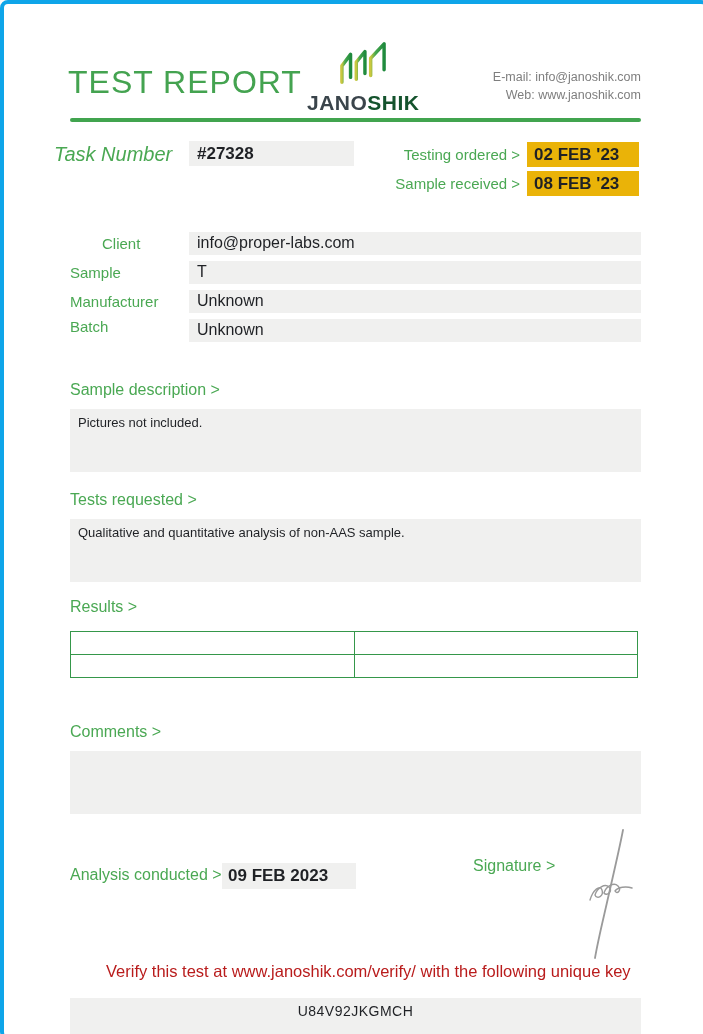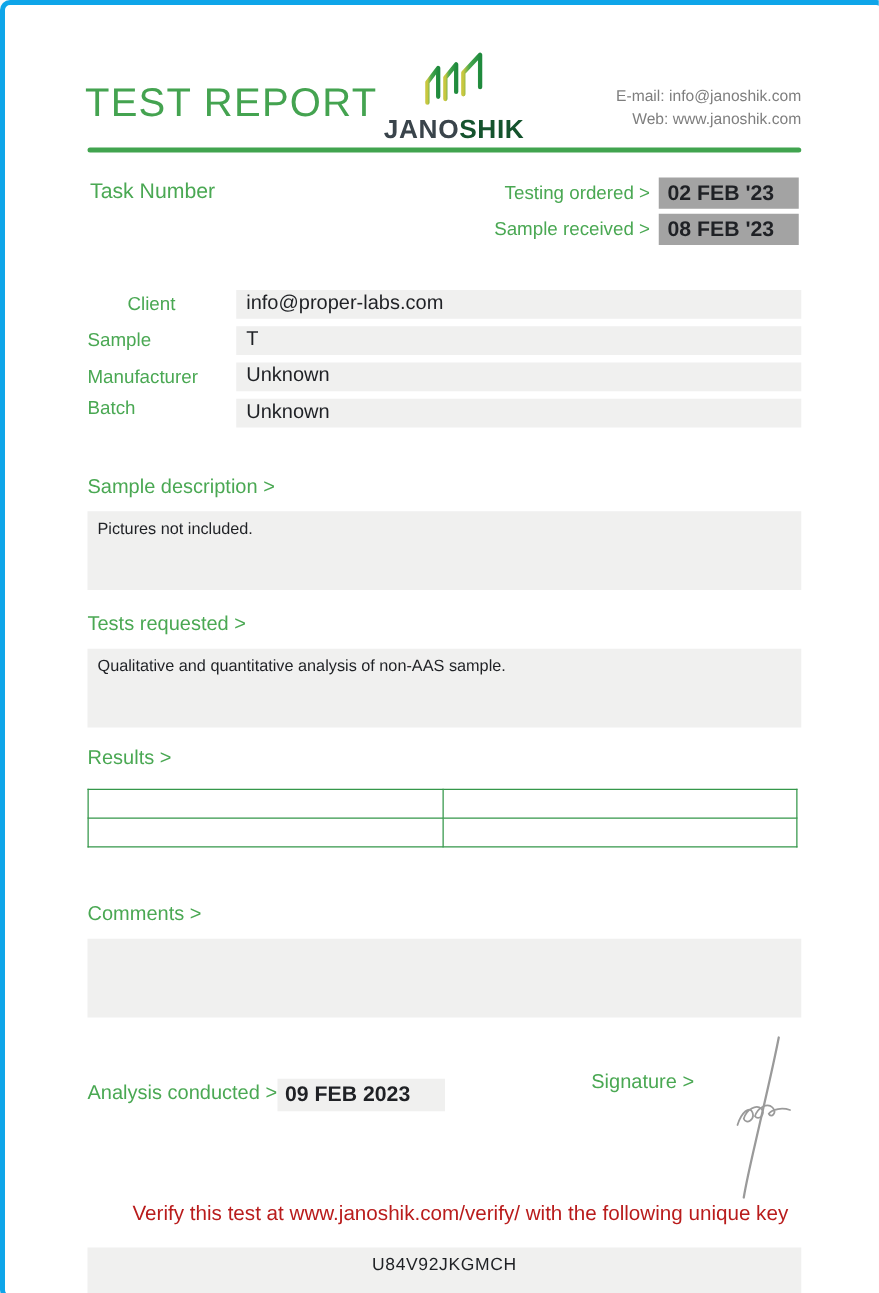--- a/index.html
+++ b/index.html
@@ -16,27 +16,27 @@
 
   .report-title{left:64px;top:60px;font-size:32px;letter-spacing:1px;color:#44a350;font-weight:500;}
   .logo-wrap{left:303px;top:36px;width:112px;text-align:center;}
   .logo-name{font-size:21px;font-weight:bold;letter-spacing:0.5px;margin-top:1px;}
   .logo-dark{color:#3a444b;}
   .logo-green{color:#14532d;}
   .contact{right:64px;top:64px;text-align:right;font-size:12.5px;color:#7e7e7e;line-height:18px;}
 
   .divider{left:66px;top:114px;width:571px;height:4px;background:#41a44f;border-radius:2px;}
 
-  .task-label{left:68px;top:139px;font-size:17px;}
+  .task-label{left:50px;top:139px;font-size:20px;font-style:italic;}
   .task-box{left:185px;top:137px;width:165px;height:25px;}
   .task-box span{display:block;padding:3px 0 0 8px;font-size:17px;font-weight:600;}
 
   .dates-row{position:absolute;right:66px;display:flex;align-items:center;gap:7px;}
   .dates-row .lbl{font-size:15px;color:#4aa853;white-space:nowrap;}
-  .date-box{width:112px;height:25px;background:#a3a3a3;}
+  .date-box{width:112px;height:25px;background:#eab308;}
   .date-box span{display:block;padding:3px 0 0 7px;font-size:17px;font-weight:600;color:#1f2125;white-space:nowrap;}
 
   .detail-label{left:66px;font-size:15px;}
   .detail-box{left:185px;width:452px;height:23px;}
   .detail-box span{display:block;padding:2px 0 0 8px;font-size:16px;color:#1f2125;}
 
   .section-label{left:66px;font-size:16px;}
   .section-box{left:66px;width:571px;height:63px;}
   .section-box span{display:block;padding:6px 0 0 8px;font-size:13px;color:#1f2125;}
 
@@ -87,20 +87,23 @@
   </div>
 
   <div class="abs contact">
     <div>E-mail: info@janoshik.com</div>
     <div>Web: www.janoshik.com</div>
   </div>
 
   <div class="abs divider"></div>
 
   <div class="abs task-label green">Task Number</div>
+  <div class="abs task-box graybox">
+    <span class="dark">#27328</span>
+  </div>
 
   <div class="dates-row" style="top:138px;">
     <span class="lbl">Testing ordered  &gt;</span>
     <div class="date-box">
       <span>02 FEB '23</span>
     </div>
   </div>
   <div class="dates-row" style="top:167px;">
     <span class="lbl">Sample received &gt;</span>
     <div class="date-box">

